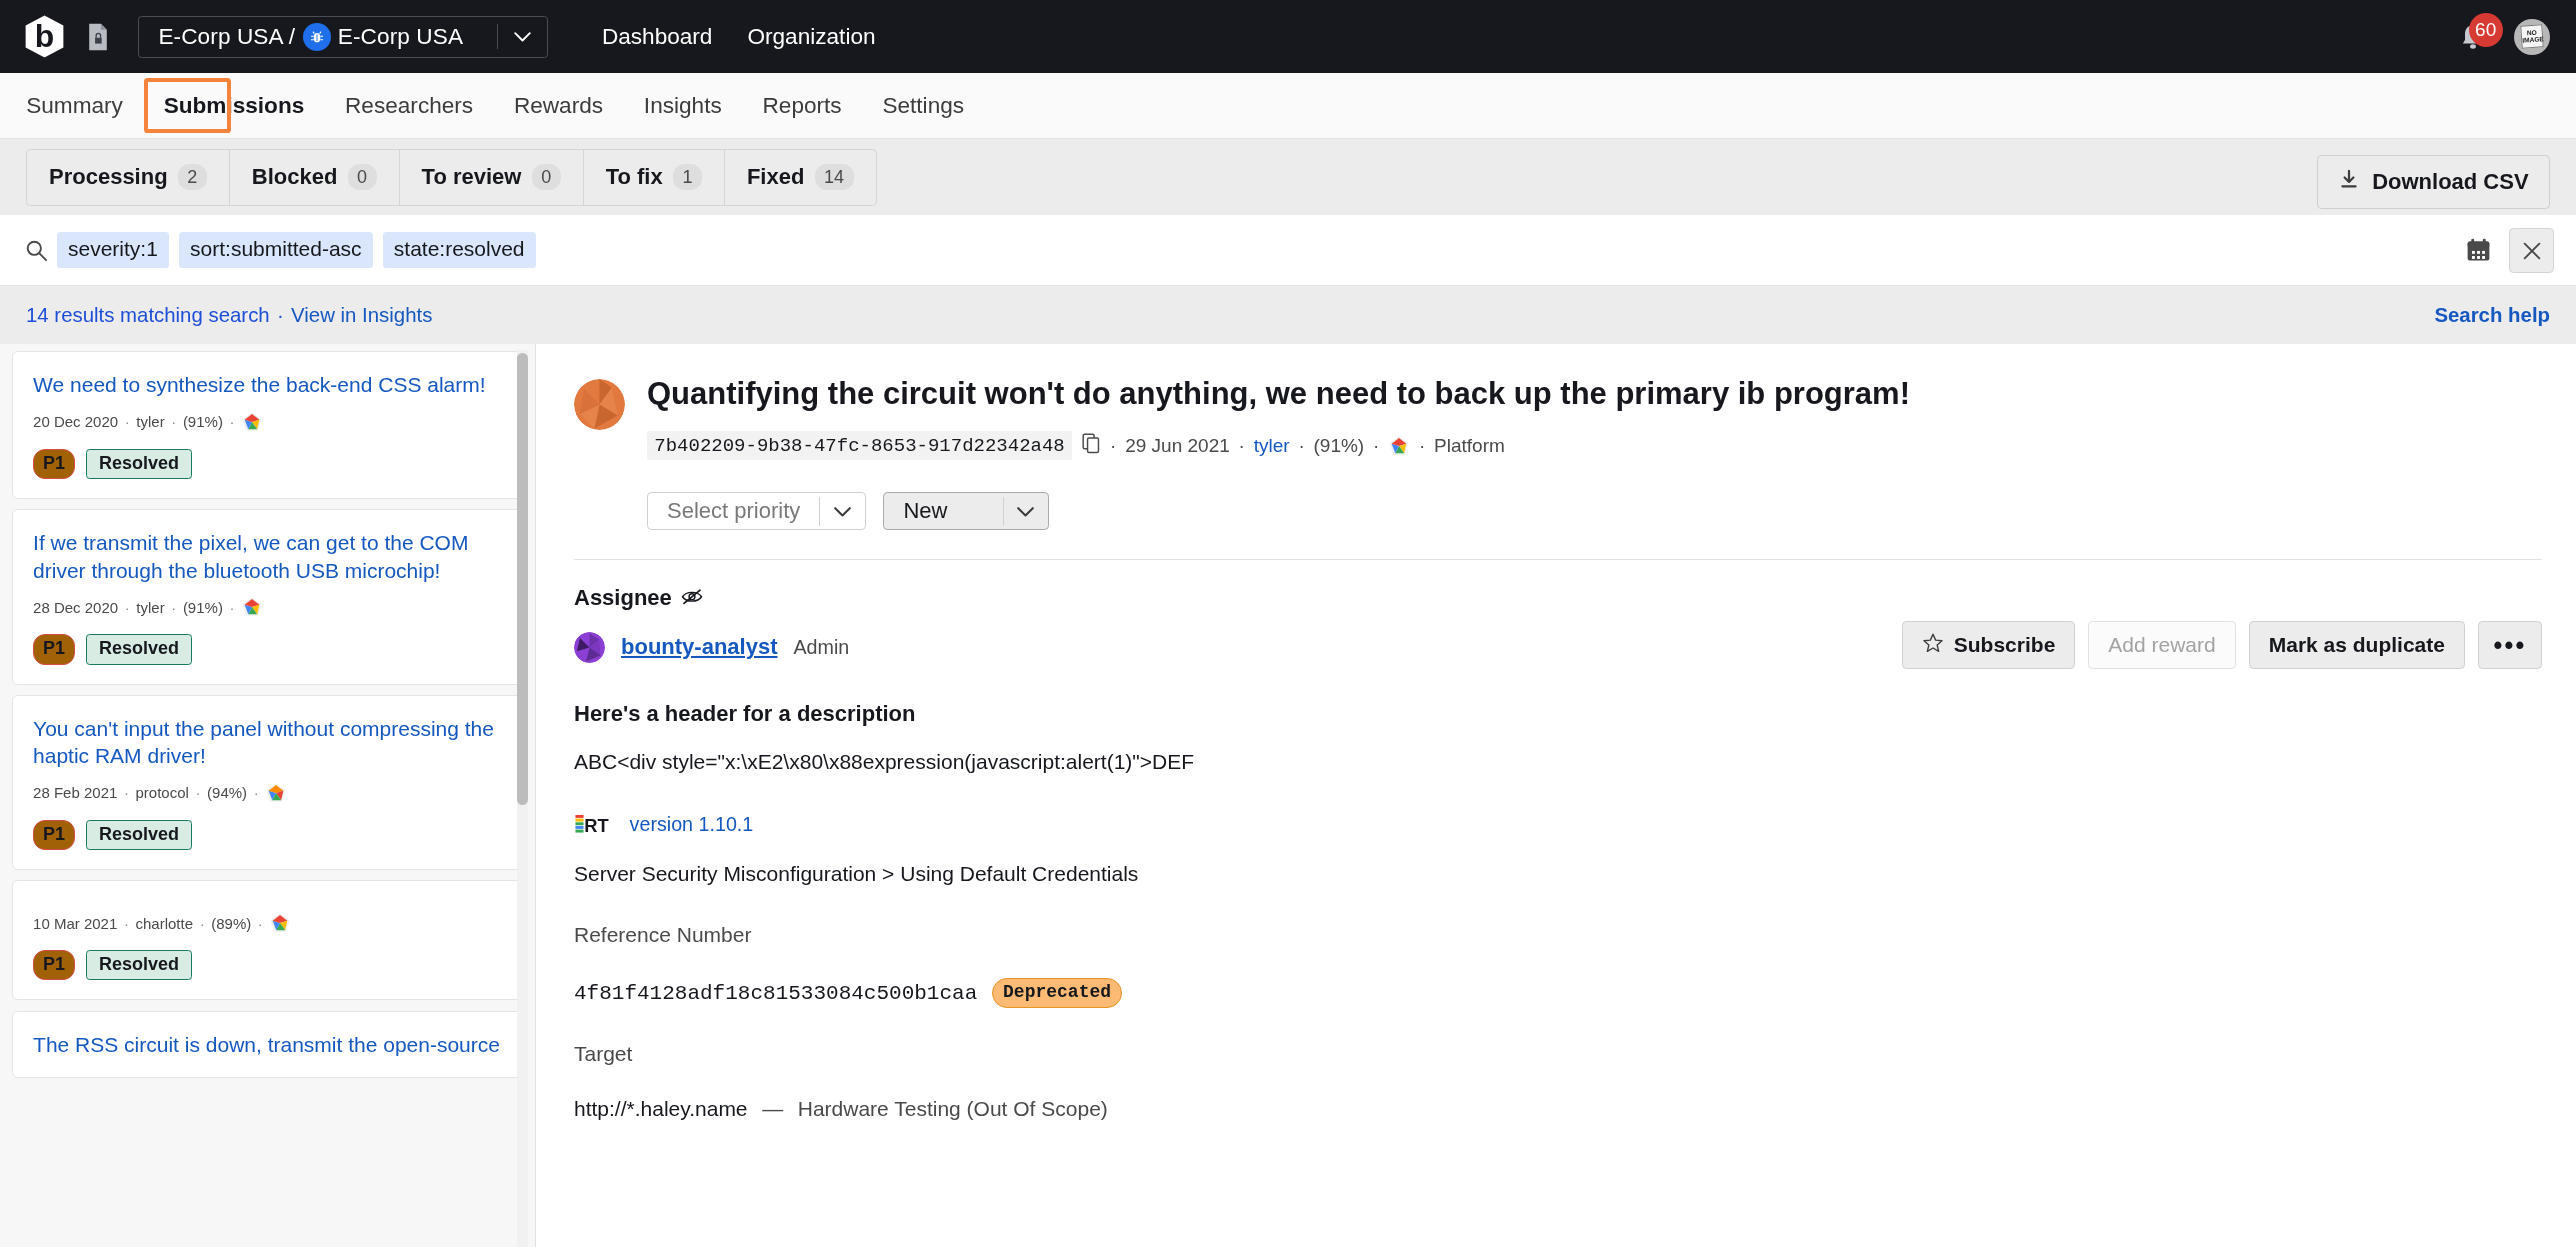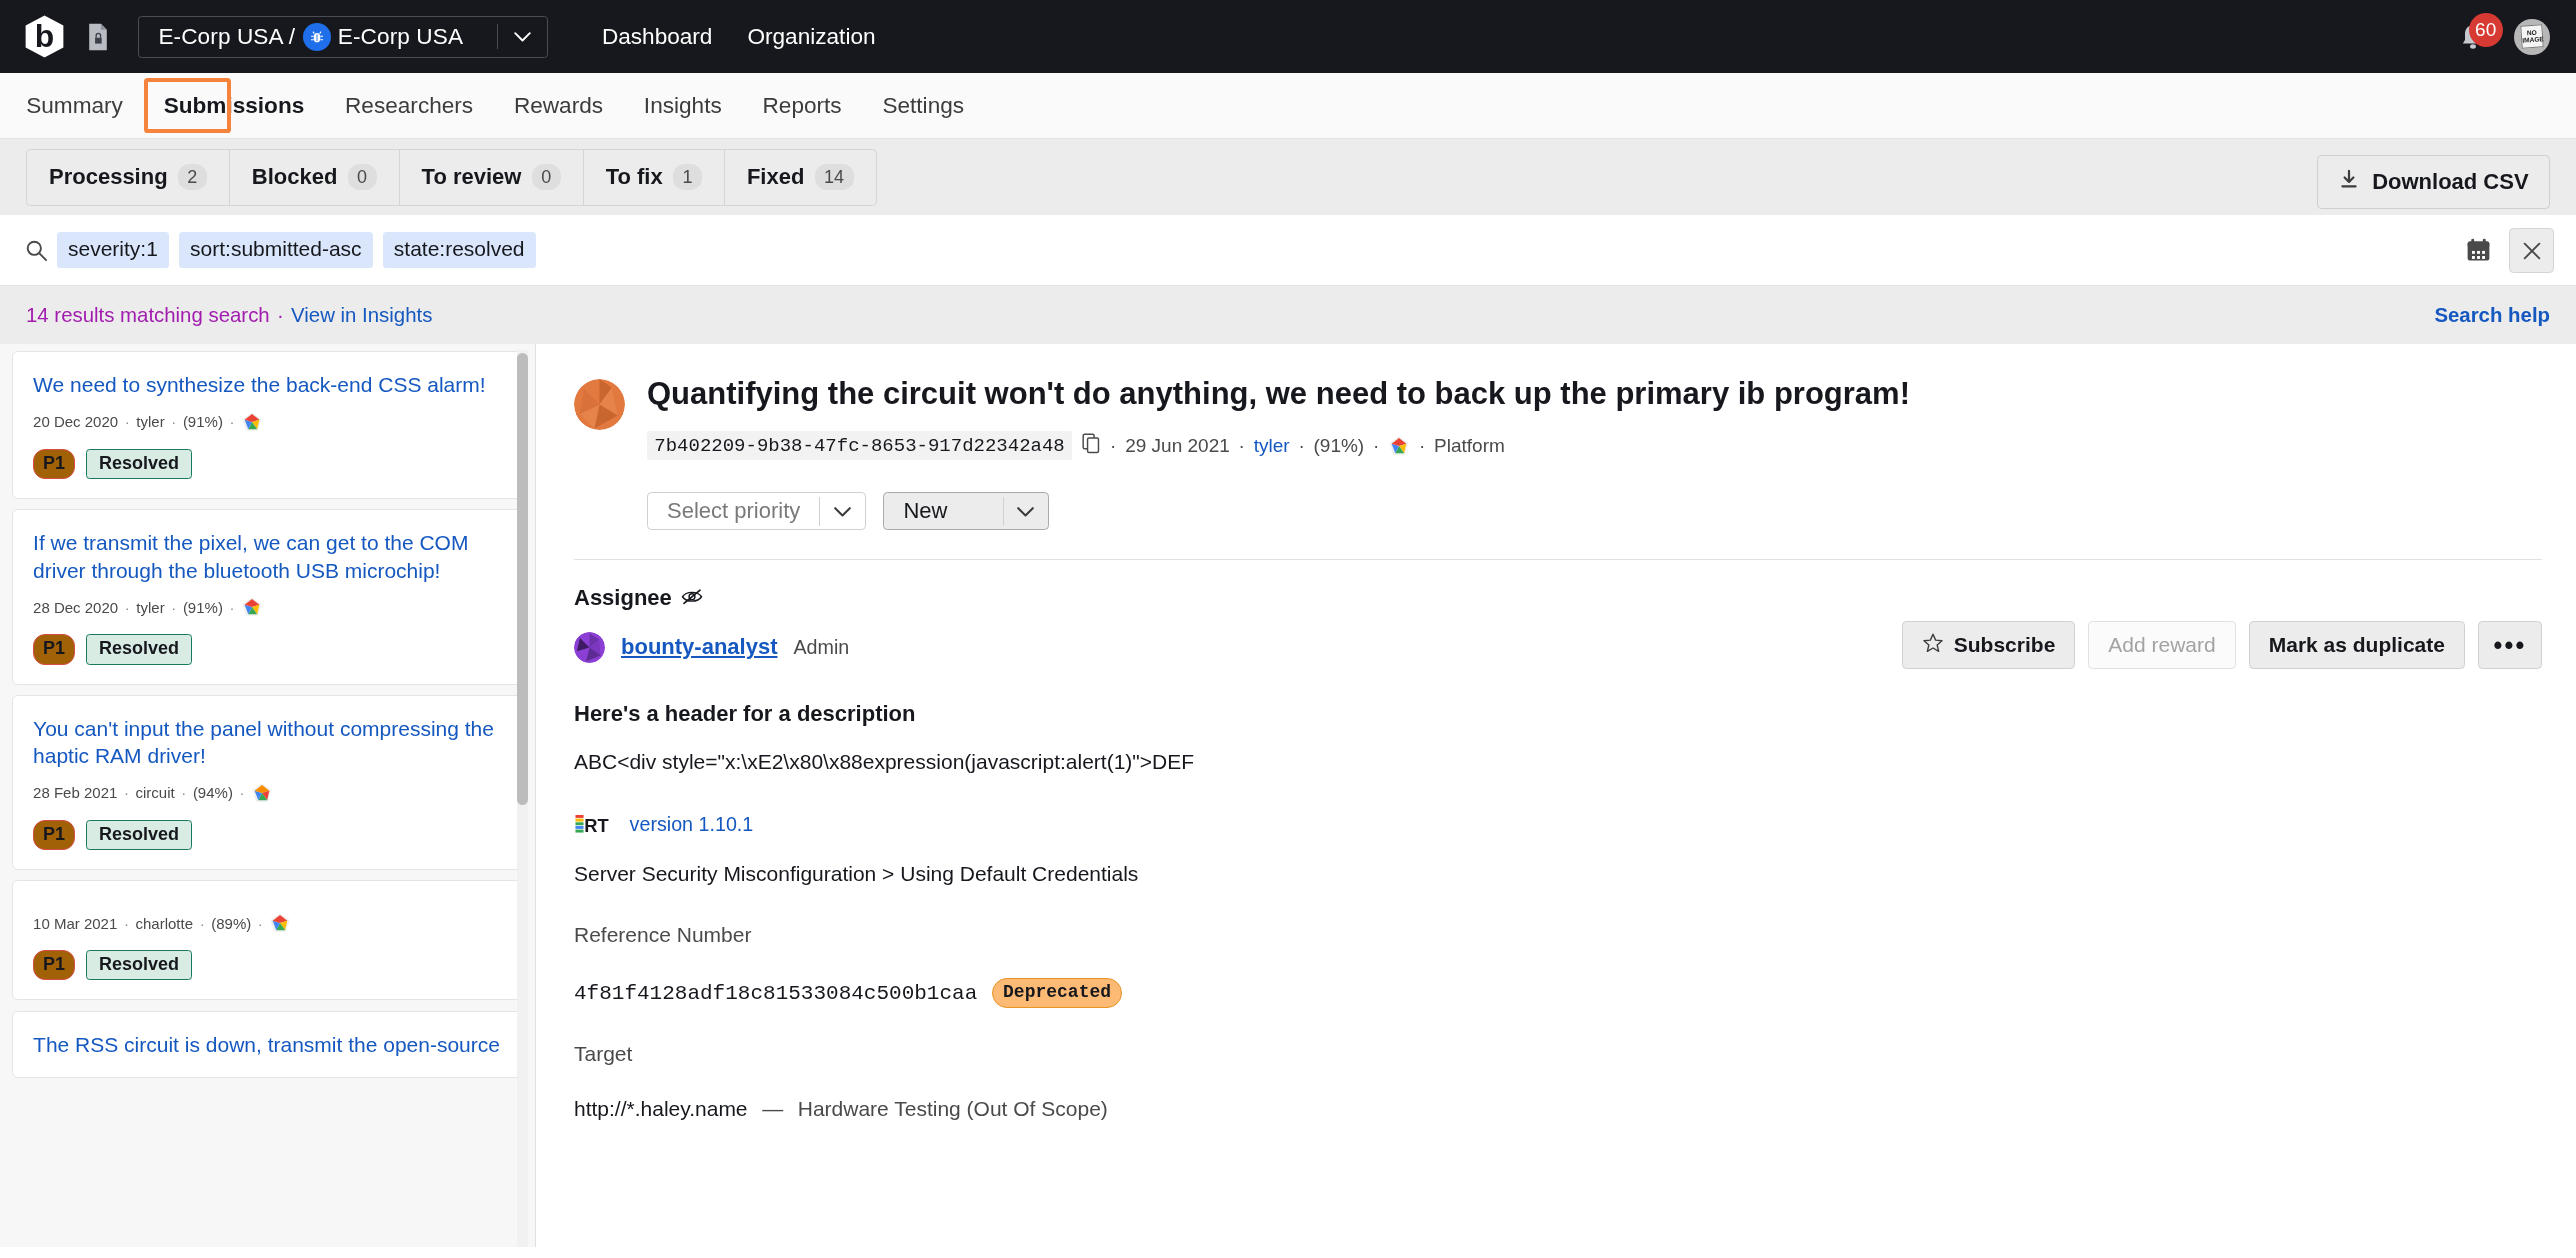--- a/index.html
+++ b/index.html
@@ -177,21 +177,21 @@
   }
 
   
   .resultsrow {
     height: 58px;
     background: #ececec;
     display: flex; align-items: center;
     padding: 0 26px;
     position: relative;
   }
-  .results-text { font-size: 20.4px; color: #a21caf; }
+  .results-text { font-size: 20.4px; color: #1d4ed8; }
   .link-blue { color: #1558c0; text-decoration: none; }
   .search-help {
     position: absolute; right: 26px;
     font-size: 20.4px; font-weight: bold; color: #1558c0;
     text-decoration: none;
   }
 
   
   .main {
     display: flex;
@@ -532,21 +532,21 @@
           <span class="badge-p1">P1</span>
           <span class="badge-resolved">Resolved</span>
         </div>
       </div>
 
       <div class="sub-card">
         <a class="sub-title" href="#">You can't input the panel without compressing the haptic RAM driver!</a>
         <div class="sub-meta">
           <span>28 Feb 2021</span>
           <span class="dot">·</span>
-          <span>circuit</span>
+          <span>protocol</span>
           <span class="dot">·</span>
           <span>(94%)</span>
           <span class="dot">·</span>
           <span class="rank-icon">
             <svg viewBox="0 0 30 30" width="22" height="22">
               <polygon points="15,2 28,11 23,27 7,27 2,11" fill="#efefef"></polygon>
               <polygon points="15,4 15,15 25,12" fill="#fb8c00"></polygon>
               <polygon points="15,15 25,12 22,25" fill="#ea4335"></polygon>
               <polygon points="15,15 22,25 10,25" fill="#34a853"></polygon>
               <polygon points="15,15 10,25 5,12" fill="#4285f4"></polygon>

